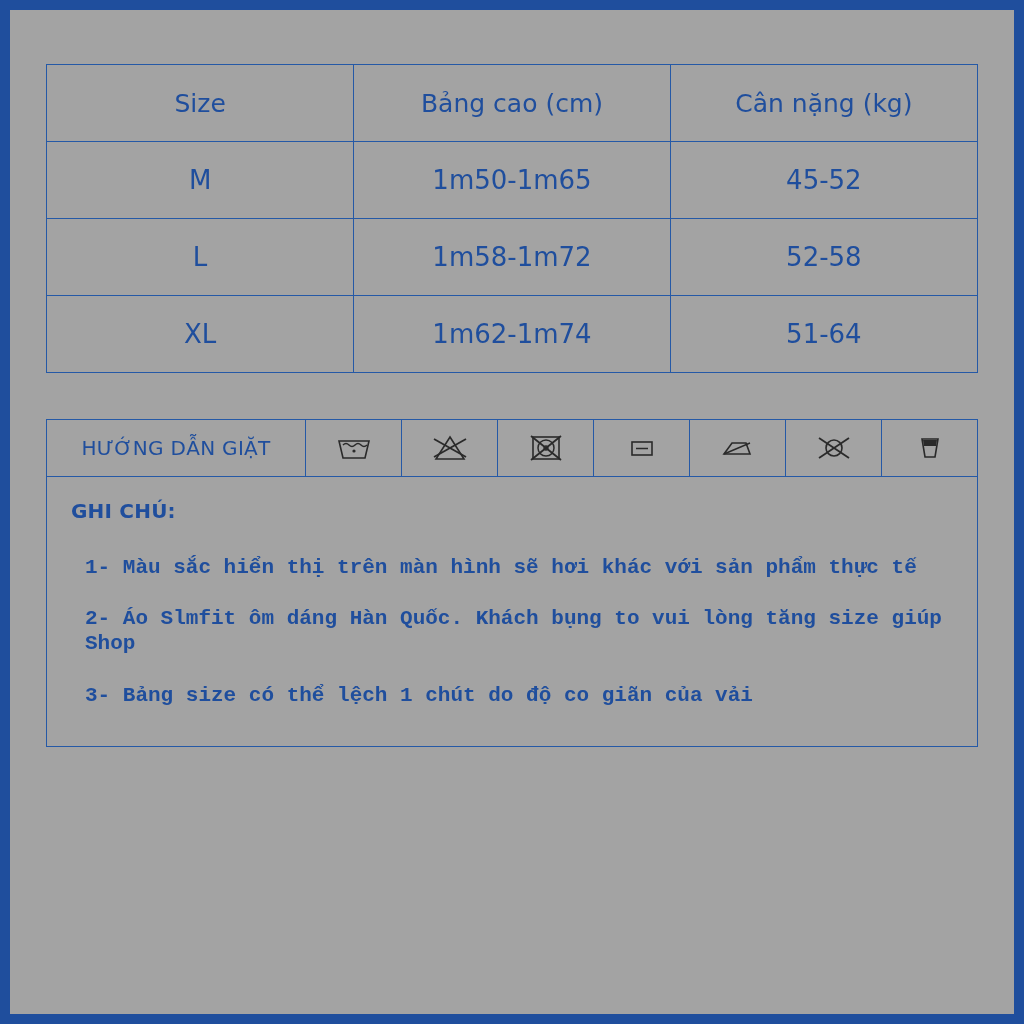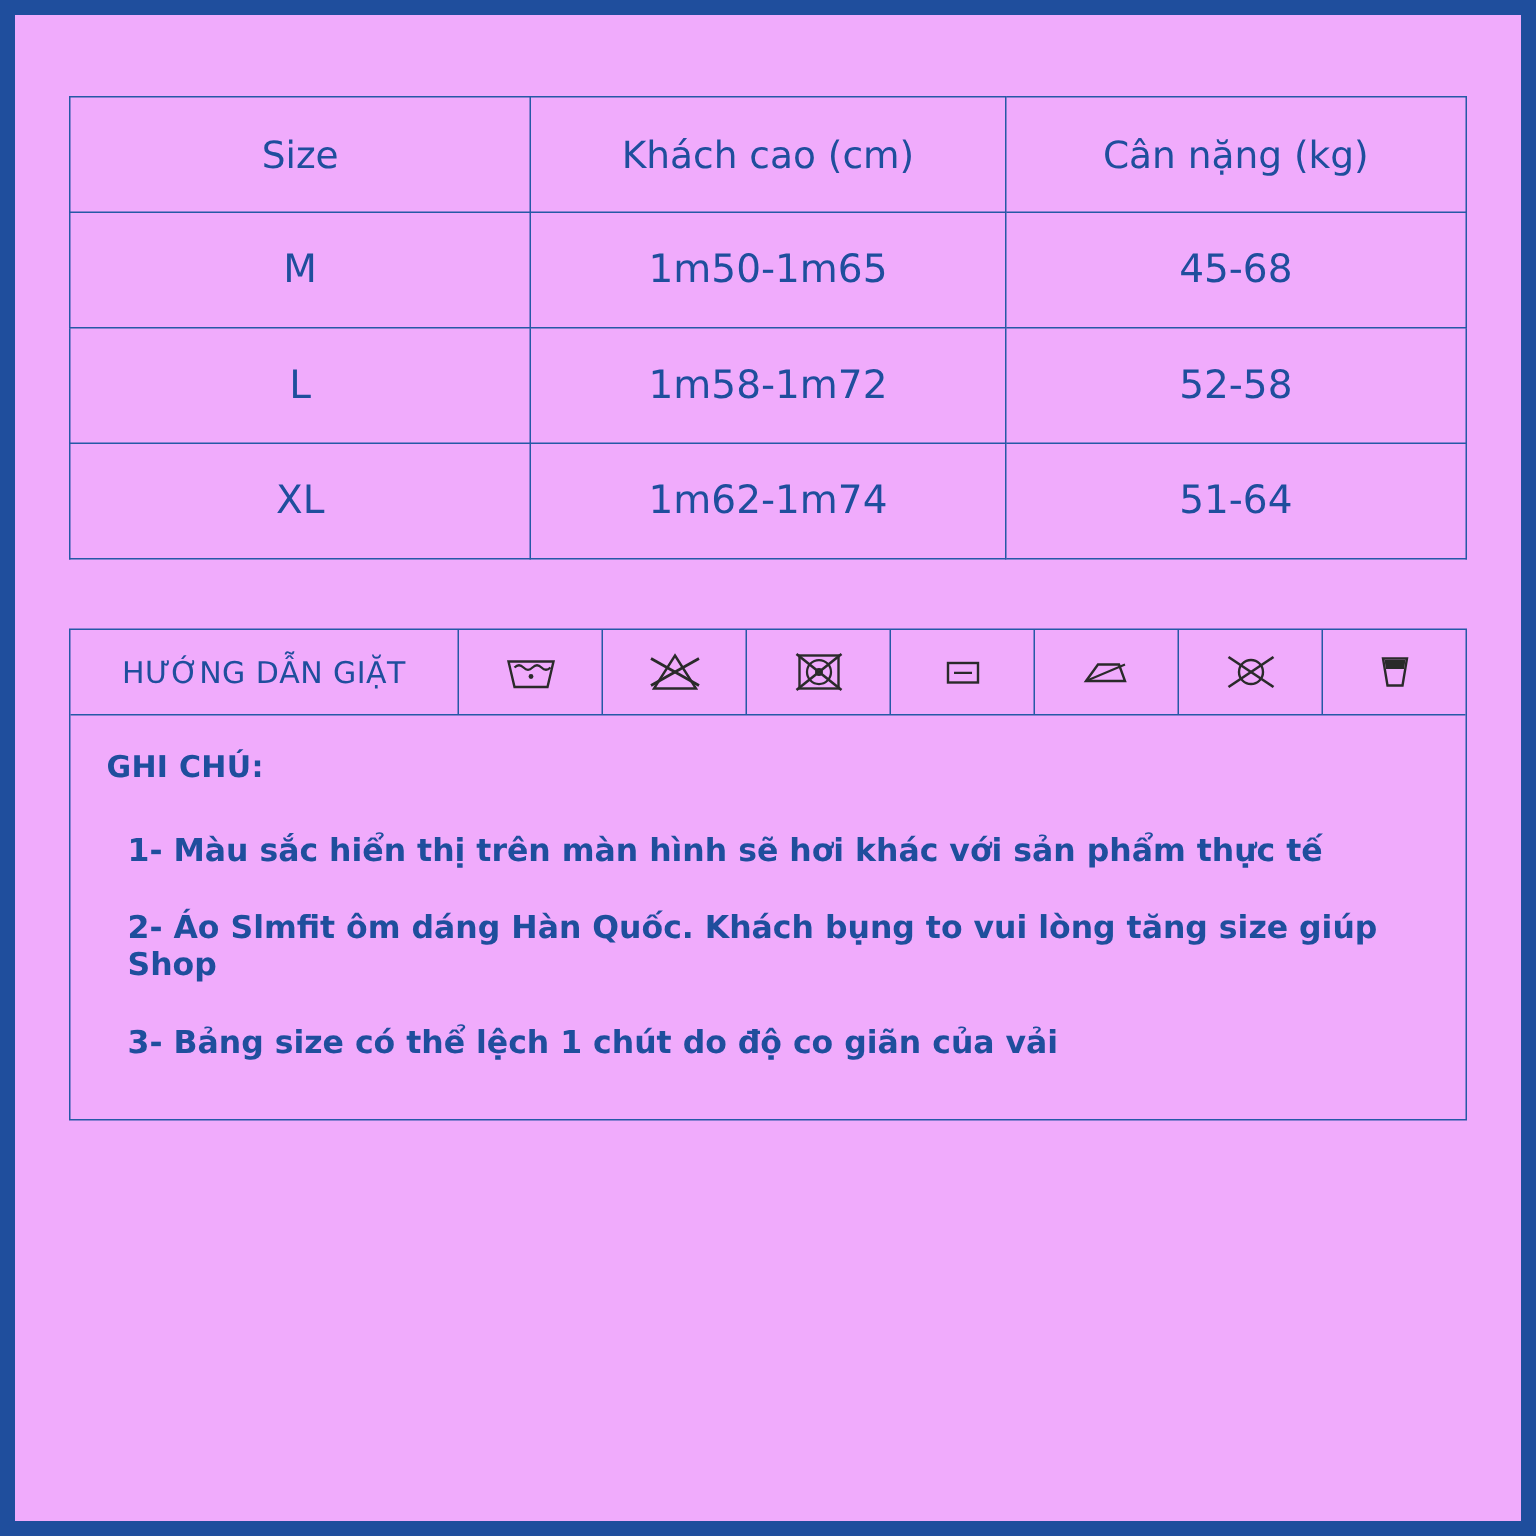--- a/index.html
+++ b/index.html
@@ -12,21 +12,21 @@
     background: #ffffff;
     font-family: "DejaVu Sans", sans-serif;
     color: #1b4f9c;
   }
   .page {
     position: relative;
     width: 1024px;
     height: 1024px;
     box-sizing: border-box;
     border: 10px solid #1f4e9d;
-    background: #f0abfc;
+    background: #a3a3a3;
   }
   .inner {
     position: absolute;
     left: 0; top: 0; right: 0; bottom: 0;
     padding: 26px 26px;
     box-sizing: border-box;
   }
 
   
   .size-table {
@@ -98,20 +98,21 @@
     color: #1f4e9d;
     margin: 0 0 32px 0;
     letter-spacing: 0.2px;
   }
   .note-line {
     font-size: 21px;
     font-weight: 700;
     color: #1f4e9d;
     margin: 0 0 26px 14px;
     line-height: 1.2;
+    font-family: Liberation Mono, monospace;
   }
   .note-line:last-child { margin-bottom: 22px; }
   .thanks {
     border-top: 1.6px solid #2559a6;
     text-align: center;
     font-size: 20px;
     color: #1f4e9d;
     padding: 14px 0 16px 0;
     letter-spacing: 0.2px;
   }
@@ -119,29 +120,29 @@
 </head>
 <body>
 
 <div class="page">
   <div class="inner">
 
     <table class="size-table">
       <thead>
         <tr>
           <th class="col-size">Size</th>
-          <th class="col-height">Khách cao (cm)</th>
+          <th class="col-height">Bảng cao (cm)</th>
           <th class="col-weight">Cân nặng (kg)</th>
         </tr>
       </thead>
       <tbody>
         <tr>
           <td>M</td>
           <td>1m50-1m65</td>
-          <td>45-68</td>
+          <td>45-52</td>
         </tr>
         <tr>
           <td>L</td>
           <td>1m58-1m72</td>
           <td>52-58</td>
         </tr>
         <tr>
           <td>XL</td>
           <td>1m62-1m74</td>
           <td>51-64</td>

